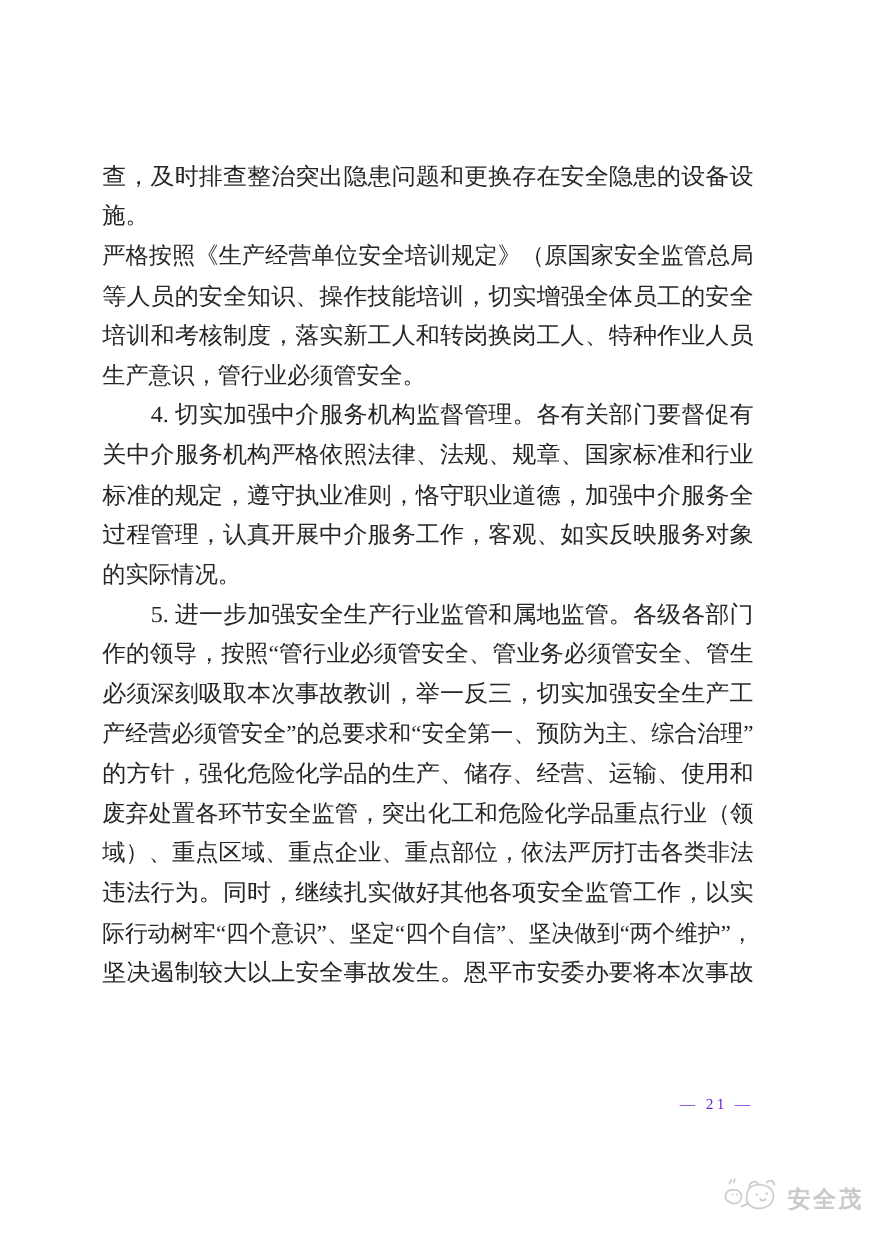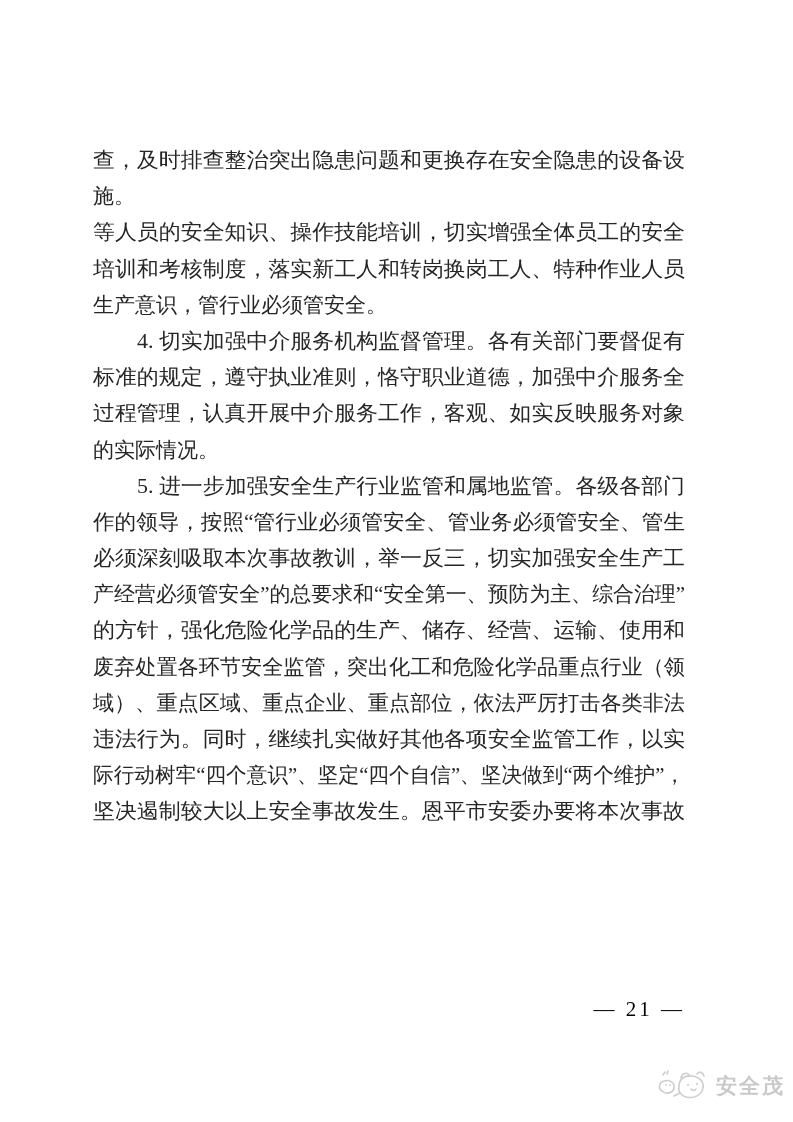--- a/index.html
+++ b/index.html
@@ -14,49 +14,51 @@
   }
   .line{
     height:36.2px;line-height:36.2px;
     font-feature-settings:"halt" 1;
   }
   .line-text{
     display:inline-block;white-space:nowrap;transform-origin:0 50%;
   }
   .page-number{
     position:absolute;top:997px;left:93px;width:592px;text-align:right;
-    font-size:21px;color:#000000;letter-spacing:3px;
+    font-size:14px;color:#6d28d9;letter-spacing:3px;
   }
   .watermark{
     position:absolute;top:1068px;right:8px;height:36px;
-    display:flex;align-items:center;gap:7px;
+    display:flex;align-items:flex-end;gap:7px;
   }
   .watermark-text{
     font-family:"Liberation Sans","DejaVu Sans",sans-serif;
     font-size:21px;font-weight:700;letter-spacing:2px;color:#c9c9c9;
   }
   .mascot{display:block;}
 </style>
 </head>
 <body>
 
 <div class="page">
 
   <div class="content">
       <div>
         <div class="line"><span class="line-text" style="transform: scaleX(1.0441);">查，及时排查整治突出隐患问题和更换存在安全隐患的设备设</span></div>
         <div class="line"><span class="line-text">施。</span></div>
       </div>
       <div>
+        <div class="line"><span class="line-text" style="transform: scaleX(1.0068);">严格按照《生产经营单位安全培训规定》（原国家安全监管总局</span></div>
         <div class="line"><span class="line-text" style="transform: scaleX(1.0441);">等人员的安全知识、操作技能培训，切实增强全体员工的安全</span></div>
         <div class="line"><span class="line-text" style="transform: scaleX(1.0441);">培训和考核制度，落实新工人和转岗换岗工人、特种作业人员</span></div>
         <div class="line"><span class="line-text">生产意识，管行业必须管安全。</span></div>
       </div>
       <div>
         <div class="line"><span class="line-text" style="margin-left: 44px; transform: scaleX(1.0438);">4. 切实加强中介服务机构监督管理。各有关部门要督促有</span></div>
+        <div class="line"><span class="line-text" style="transform: scaleX(1.0441);">关中介服务机构严格依照法律、法规、规章、国家标准和行业</span></div>
         <div class="line"><span class="line-text" style="transform: scaleX(1.0441);">标准的规定，遵守执业准则，恪守职业道德，加强中介服务全</span></div>
         <div class="line"><span class="line-text" style="transform: scaleX(1.0441);">过程管理，认真开展中介服务工作，客观、如实反映服务对象</span></div>
         <div class="line"><span class="line-text">的实际情况。</span></div>
       </div>
       <div>
         <div class="line"><span class="line-text" style="margin-left: 44px; transform: scaleX(1.0438);">5. 进一步加强安全生产行业监管和属地监管。各级各部门</span></div>
         <div class="line"><span class="line-text" style="transform: scaleX(1.0272);">作的领导，按照“管行业必须管安全、管业务必须管安全、管生</span></div>
         <div class="line"><span class="line-text" style="transform: scaleX(1.0441);">必须深刻吸取本次事故教训，举一反三，切实加强安全生产工</span></div>
         <div class="line"><span class="line-text" style="transform: scaleX(0.995);">产经营必须管安全”的总要求和“安全第一、预防为主、综合治理”</span></div>
         <div class="line"><span class="line-text" style="transform: scaleX(1.0441);">的方针，强化危险化学品的生产、储存、经营、运输、使用和</span></div>

